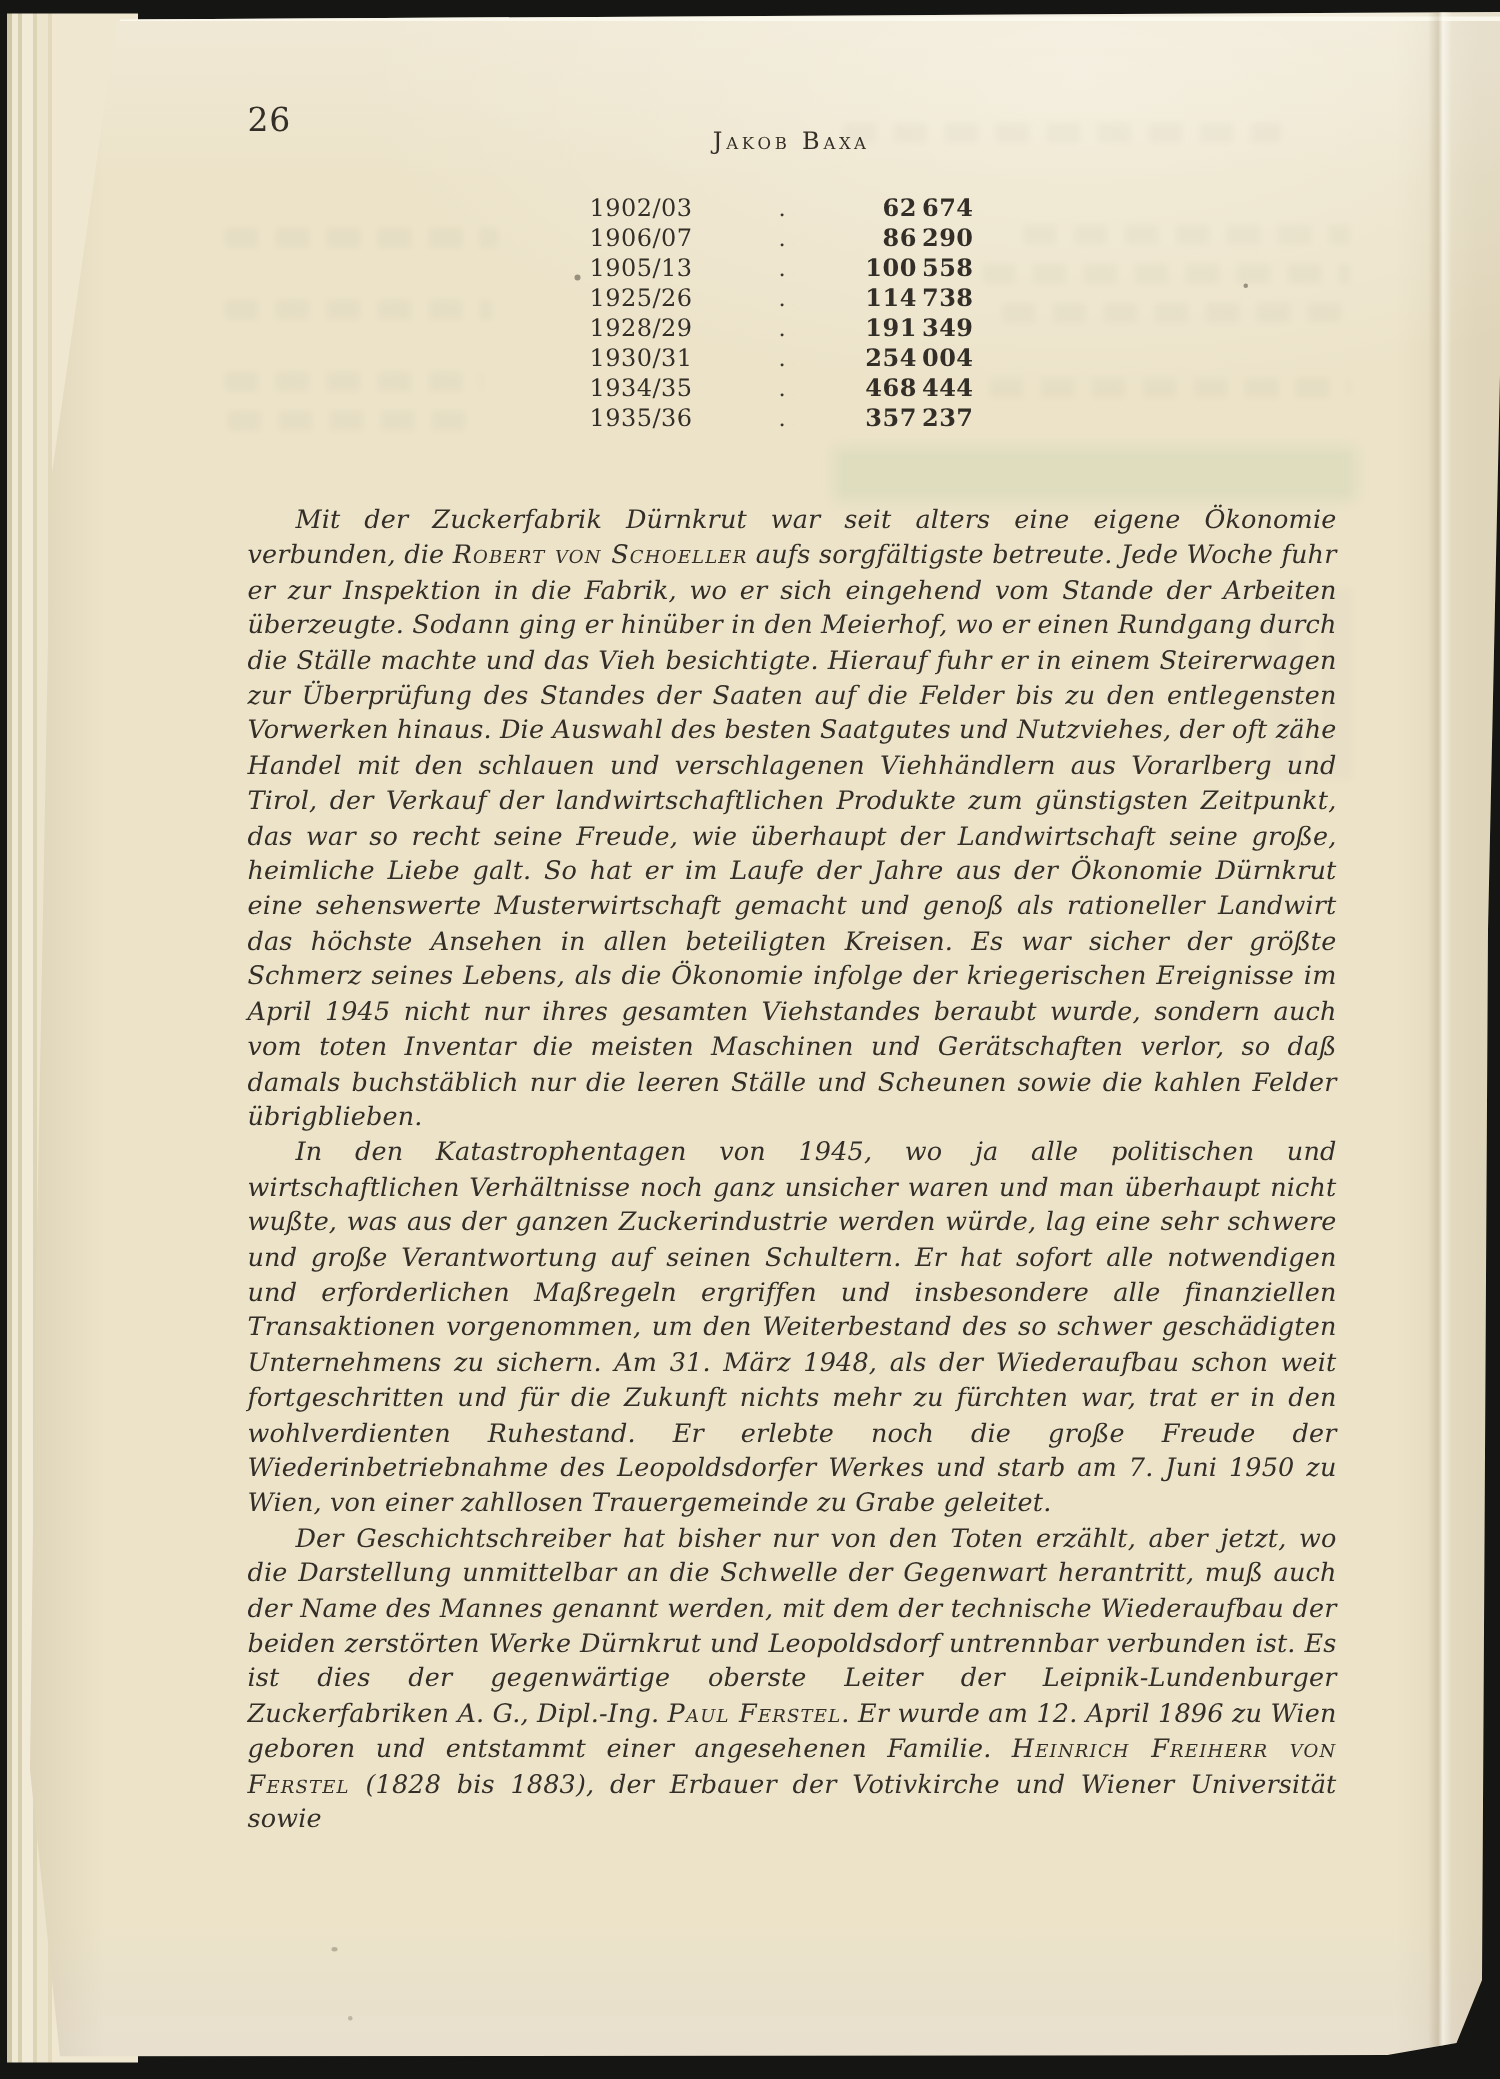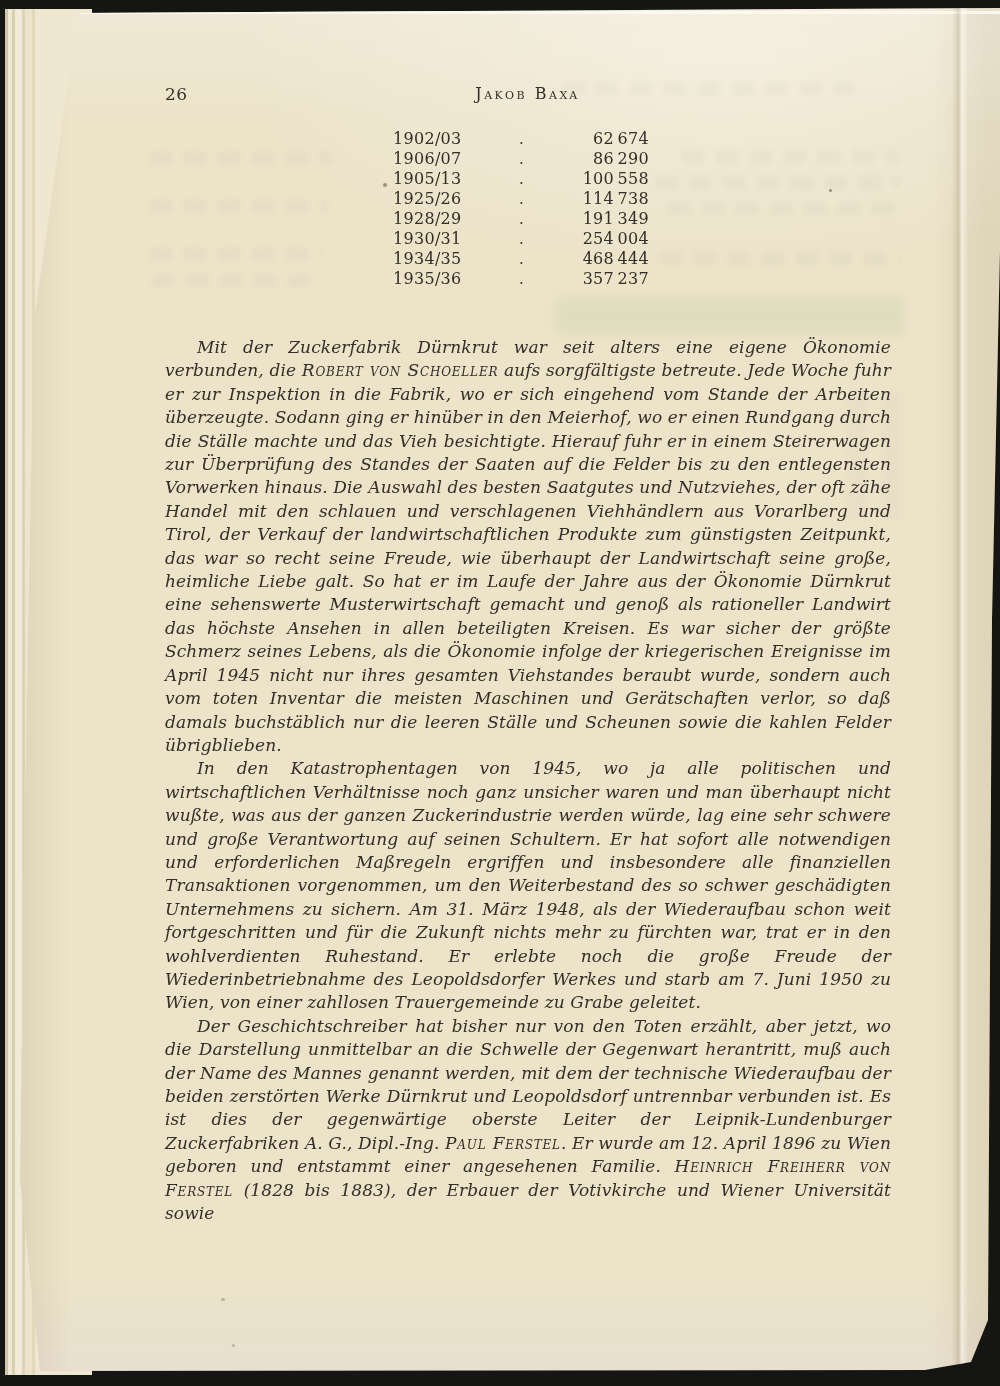--- a/index.html
+++ b/index.html
@@ -50,22 +50,22 @@
     background:repeating-linear-gradient(90deg,rgba(120,130,105,0.55) 0 22px,rgba(120,130,105,0) 22px 34px);
     opacity:0.085;filter:blur(2px);border-radius:3px;
   }
   .ghost-patch{
     position:absolute;background:rgba(196,208,168,0.30);filter:blur(4px);border-radius:4px;
   }
   .speck{position:absolute;background:#6a6352;border-radius:50%;opacity:.65;}
 
   .txt{color:#332e27;}
   .page-number{
-    position:absolute;left:165px;top:84px;
-    font-size:17px;letter-spacing:.5px;
+    position:absolute;left:165px;top:68px;
+    font-size:22px;letter-spacing:.5px;
   }
   .running-header{
     position:absolute;left:165px;top:84px;width:725px;
     text-align:center;font-size:16px;
     font-variant:small-caps;letter-spacing:2.5px;
   }
   
   .ztable{
     position:absolute;left:333px;top:129px;width:338px;
     font-size:16px;
@@ -77,21 +77,21 @@
   .ztable-rows{margin-left:60px;width:256px;}
   .zrow{
     display:flex;align-items:center;height:20px;line-height:20px;gap:46px;
   }
   .zrow .year{width:72px;letter-spacing:.3px;}
   .zrow .dots{
     flex:1;overflow:hidden;white-space:nowrap;
     letter-spacing:4px;font-size:15px;color:#3a352c;
     padding:0 4px 0 8px;
   }
-  .zrow .val{width:74px;text-align:right;letter-spacing:.3px;white-space:nowrap;}
+  .zrow .val{width:74px;text-align:right;letter-spacing:.3px;white-space:nowrap;font-weight:bold;}
   
   .body-text{
     position:absolute;left:165px;top:336px;width:726px;
     font-size:17px;line-height:23.4px;
     text-align:justify;letter-spacing:.1px;
   }
   .body-text p{margin:0;text-indent:32px;font-style:italic;}
   .sc{font-variant:small-caps;letter-spacing:.8px;}
 </style>
 </head>

